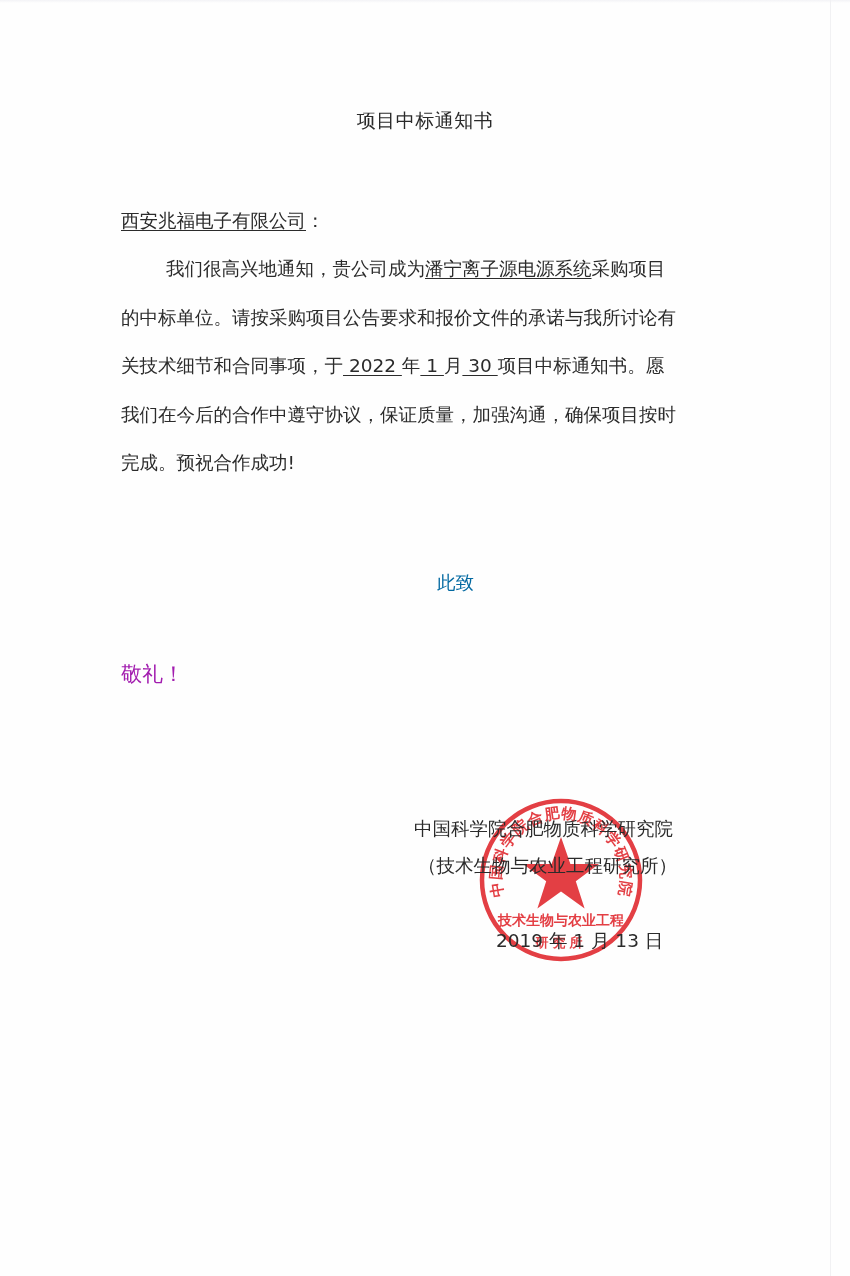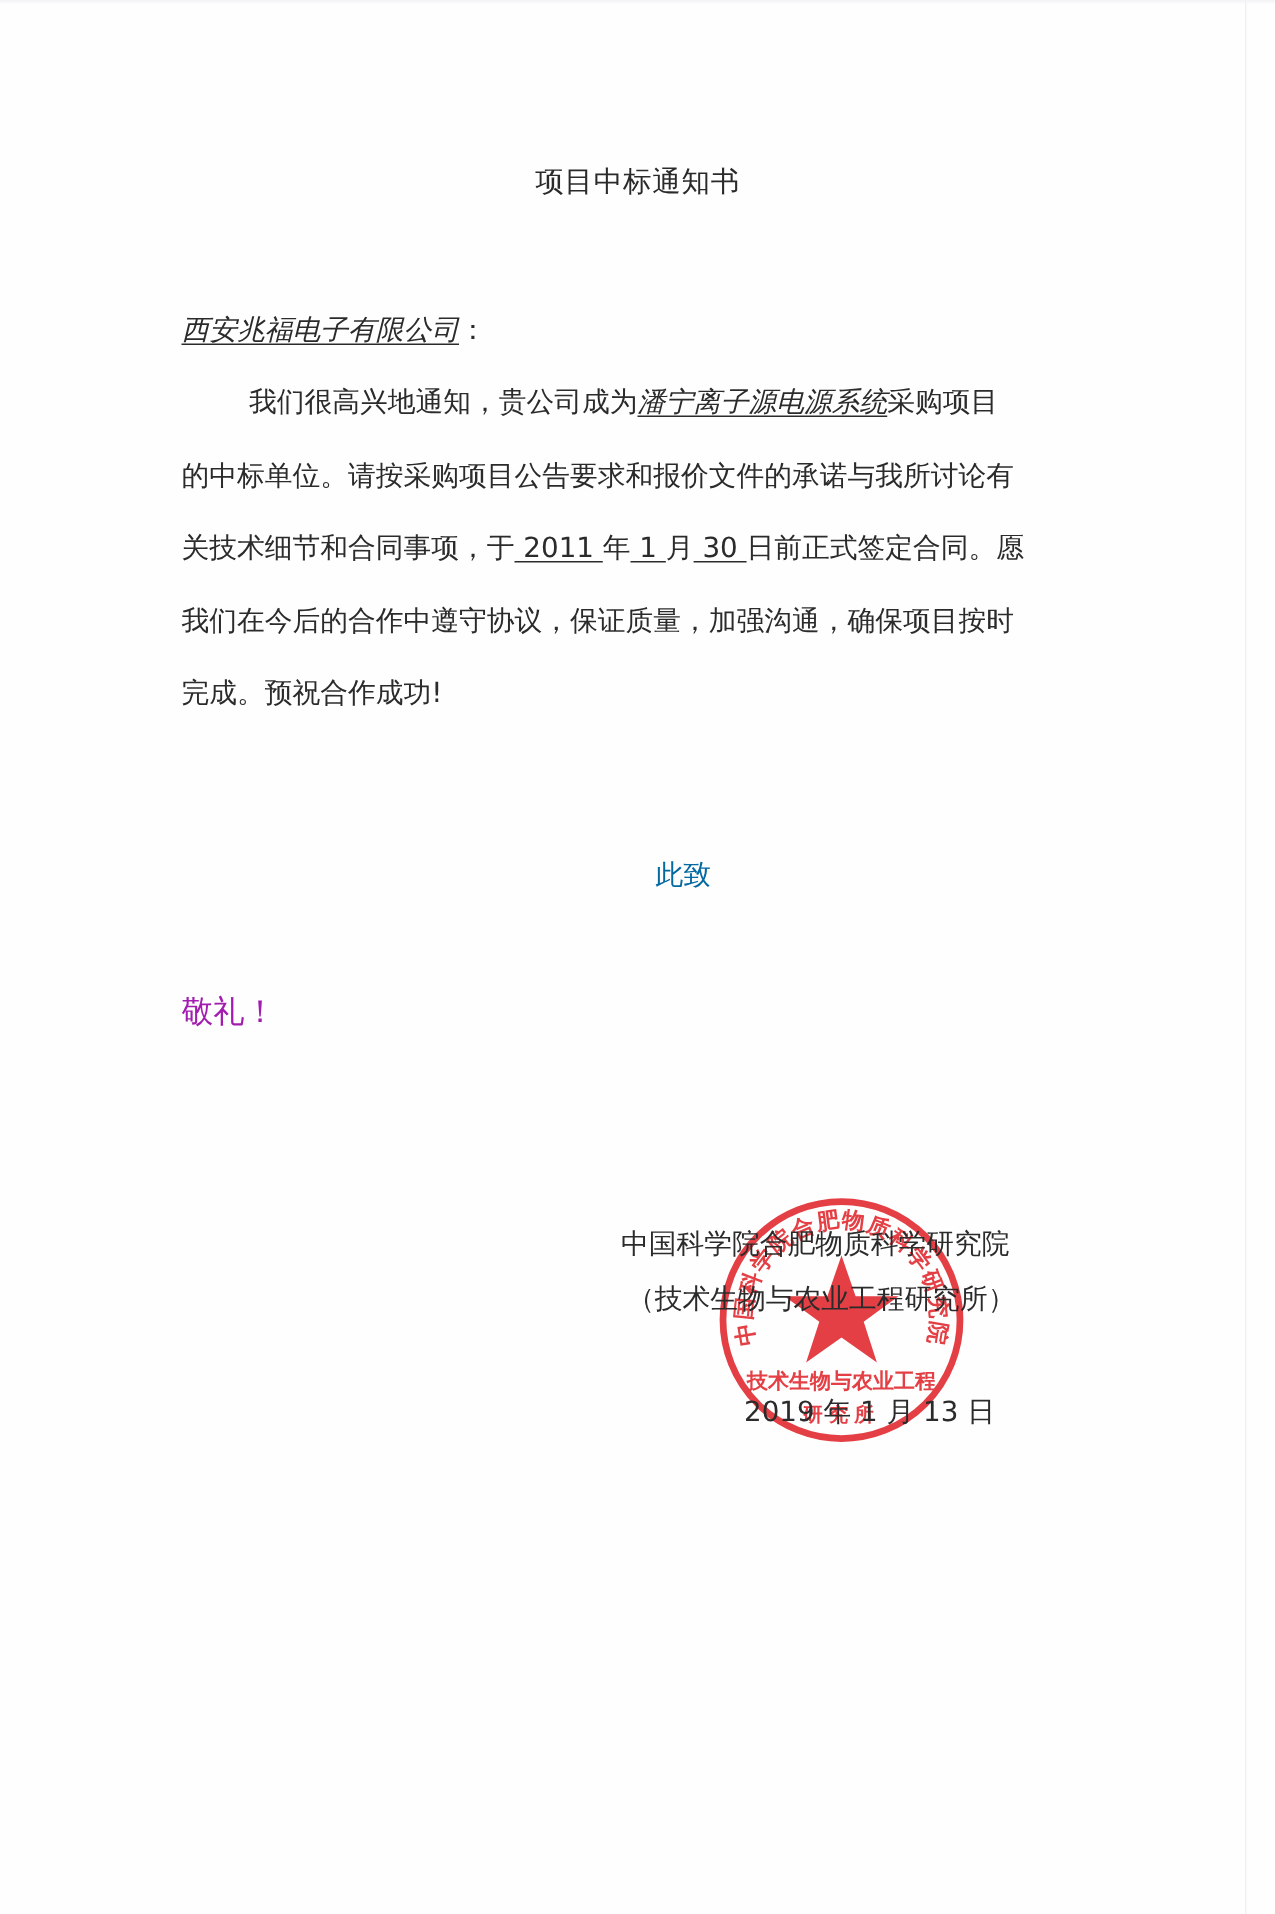--- a/index.html
+++ b/index.html
@@ -48,21 +48,20 @@
       left: 121px;
       font-size: 18.5px;
       line-height: 26px;
       white-space: nowrap;
       color: #2b2b2b;
     }
     .u {
       text-decoration: underline;
       text-decoration-thickness: 1px;
       text-underline-offset: 3px;
-      font-style: italic;
     }
     .blank {
       display: inline-block;
       text-decoration: underline;
       text-decoration-thickness: 1px;
       text-underline-offset: 3px;
     }
     .recipient { top: 208px; }
     .l1 { top: 256px; left: 166px; text-align: center; }
     .l2 { top: 305px; }
@@ -107,21 +106,21 @@
   <div class="edge-right"></div>
 
   <div class="title">项目中标通知书</div>
 
   <div class="text-line recipient"><span class="u">西安兆福电子有限公司</span><span>：</span></div>
 
   <div class="text-line l1"><span>我们很高兴地通知，贵公司成为</span><span class="u">潘宁离子源电源系统</span><span>采购项目</span></div>
 
   <div class="text-line l2">的中标单位。请按采购项目公告要求和报价文件的承诺与我所讨论有</div>
 
-  <div class="text-line l3"><span>关技术细节和合同事项，于</span><span class="blank" style="white-space:pre"> 2011 </span><span>年</span><span class="blank" style="white-space:pre"> 1 </span><span>月</span><span class="blank" style="white-space:pre"> 30 </span><span>日前正式签定合同。愿</span></div>
+  <div class="text-line l3"><span>关技术细节和合同事项，于</span><span class="blank" style="white-space:pre"> 2022 </span><span>年</span><span class="blank" style="white-space:pre"> 1 </span><span>月</span><span class="blank" style="white-space:pre"> 30 </span><span>项目中标通知书。愿</span></div>
 
   <div class="text-line l4">我们在今后的合作中遵守协议，保证质量，加强沟通，确保项目按时</div>
 
   <div class="text-line l5">完成。预祝合作成功!</div>
 
   <div class="closing">此致</div>
 
   <div class="regards">敬礼！</div>
 
   <svg class="stamp" viewBox="0 0 166 166">

